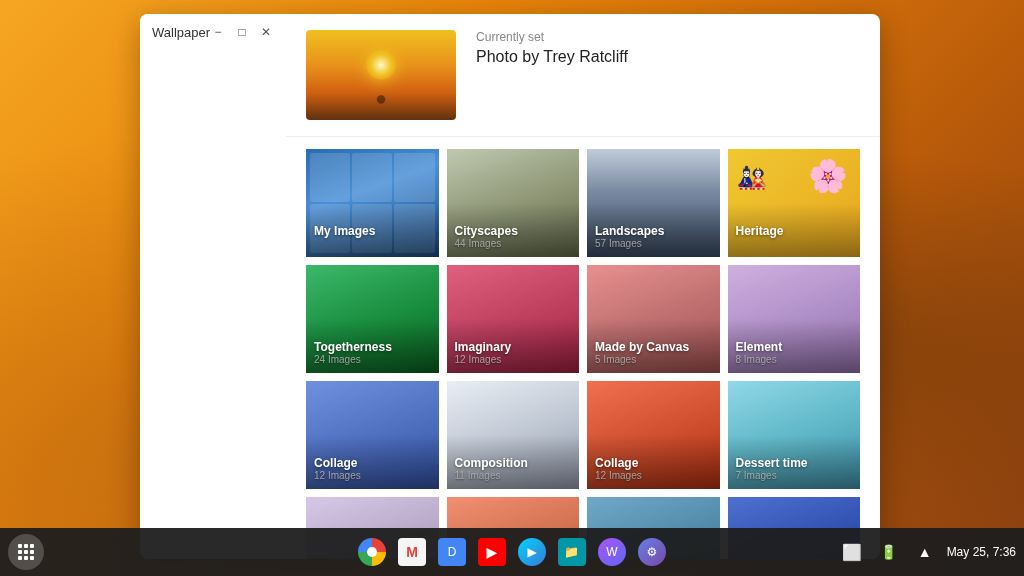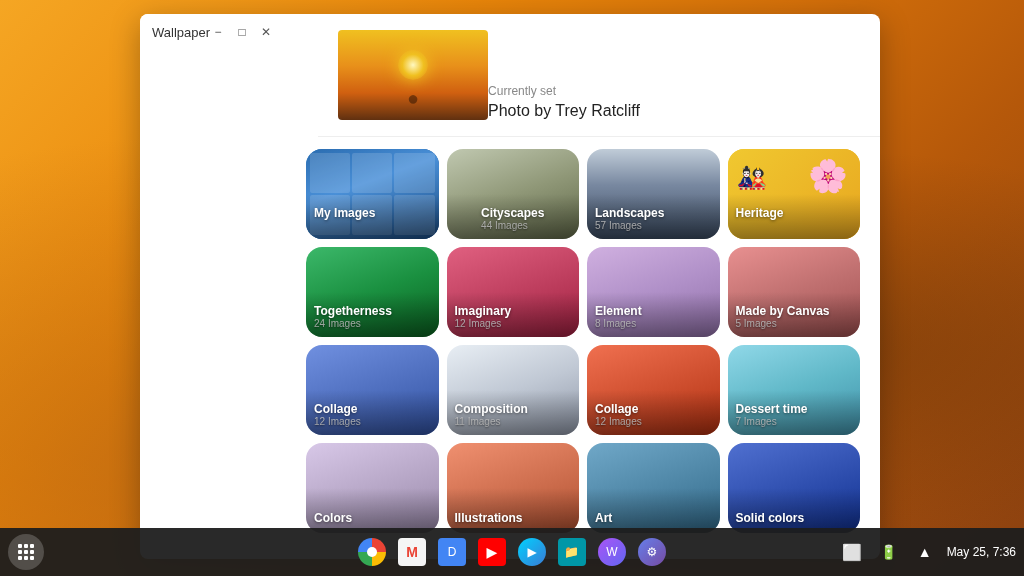--- a/index.html
+++ b/index.html
@@ -134,24 +134,24 @@
     
     .window-content {
       flex: 1;
       overflow-y: auto;
       padding: 0;
     }
 
     
     .current-section {
       display: flex;
-      align-items: flex-end;
+      align-items: flex-start;
       padding: 16px 20px;
+      gap: 20px;
       border-bottom: 1px solid #eee;
-      margin-left: 32px;
     }
     .current-preview {
       width: 150px;
       height: 90px;
       border-radius: 4px;
       overflow: hidden;
       flex-shrink: 0;
       background: linear-gradient(135deg, #f5a623 0%, #e8850a 30%, #8a4010 100%);
       position: relative;
     }
@@ -182,25 +182,25 @@
     
     .grid-section {
       padding: 12px 20px;
     }
     .wallpaper-grid {
       display: grid;
       grid-template-columns: repeat(4, 1fr);
       gap: 8px;
     }
     .grid-item {
-      border-radius: 16px;
+      border-radius: 0;
       overflow: hidden;
       cursor: pointer;
       position: relative;
-      height: 90px;
+      height: 108px;
     }
     .grid-item-inner {
       width: 100%;
       height: 100%;
       position: relative;
       display: flex;
       align-items: flex-end;
       padding: 8px;
     }
     .grid-item-label {
@@ -336,21 +336,21 @@
             </div>
             <div class="grid-item-overlay"></div>
             <div class="grid-item-text">
               <span class="grid-item-label">My Images</span>
               <span class="grid-item-count">515 Images</span>
             </div>
           </div>
         </div>
 
         <div class="grid-item">
-          <div class="grid-item-inner bg-cityscapes" style="background: linear-gradient(160deg, #c0c8b0 0%, #909878 50%, #606848 100%); justify-content: center;">
+          <div class="grid-item-inner bg-cityscapes" style="background: linear-gradient(160deg, #c0c8b0 0%, #909878 50%, #606848 100%);">
             <div class="grid-item-overlay"></div>
             <div class="grid-item-text">
               <span class="grid-item-label">Cityscapes</span>
               <span class="grid-item-count">44 Images</span>
             </div>
           </div>
         </div>
 
         <div class="grid-item">
           <div class="grid-item-inner" style="background: linear-gradient(180deg, #c0ccd8 0%, #7888a0 40%, #3a4a60 100%);">
@@ -390,35 +390,35 @@
           <div class="grid-item-inner" style="background: linear-gradient(160deg, #e06080 0%, #c04060 50%, #a02040 100%);">
             <div class="grid-item-overlay"></div>
             <div class="grid-item-text">
               <span class="grid-item-label">Imaginary</span>
               <span class="grid-item-count">12 Images</span>
             </div>
           </div>
         </div>
 
         <div class="grid-item">
+          <div class="grid-item-inner" style="background: linear-gradient(160deg, #e89090 0%, #c07070 50%, #a05050 100%);">
+            <div class="grid-item-overlay"></div>
+            <div class="grid-item-text">
+              <span class="grid-item-label">Made by Canvas</span>
+              <span class="grid-item-count">5 Images</span>
+            </div>
+          </div>
+        </div>
+
+        <div class="grid-item">
           <div class="grid-item-inner" style="background: linear-gradient(160deg, #d0b0e0 0%, #b090c8 50%, #9070a8 100%);">
             <div class="grid-item-overlay"></div>
             <div class="grid-item-text">
               <span class="grid-item-label">Element</span>
               <span class="grid-item-count">8 Images</span>
-            </div>
-          </div>
-        </div>
-
-        <div class="grid-item">
-          <div class="grid-item-inner" style="background: linear-gradient(160deg, #e89090 0%, #c07070 50%, #a05050 100%);">
-            <div class="grid-item-overlay"></div>
-            <div class="grid-item-text">
-              <span class="grid-item-label">Made by Canvas</span>
-              <span class="grid-item-count">5 Images</span>
             </div>
           </div>
         </div>
 
         <div class="grid-item">
           <div class="grid-item-inner" style="background: linear-gradient(160deg, #7090e0 0%, #5070c0 50%, #3050a0 100%);">
             <div class="grid-item-overlay"></div>
             <div class="grid-item-text">
               <span class="grid-item-label">Collage</span>
               <span class="grid-item-count">12 Images</span>

